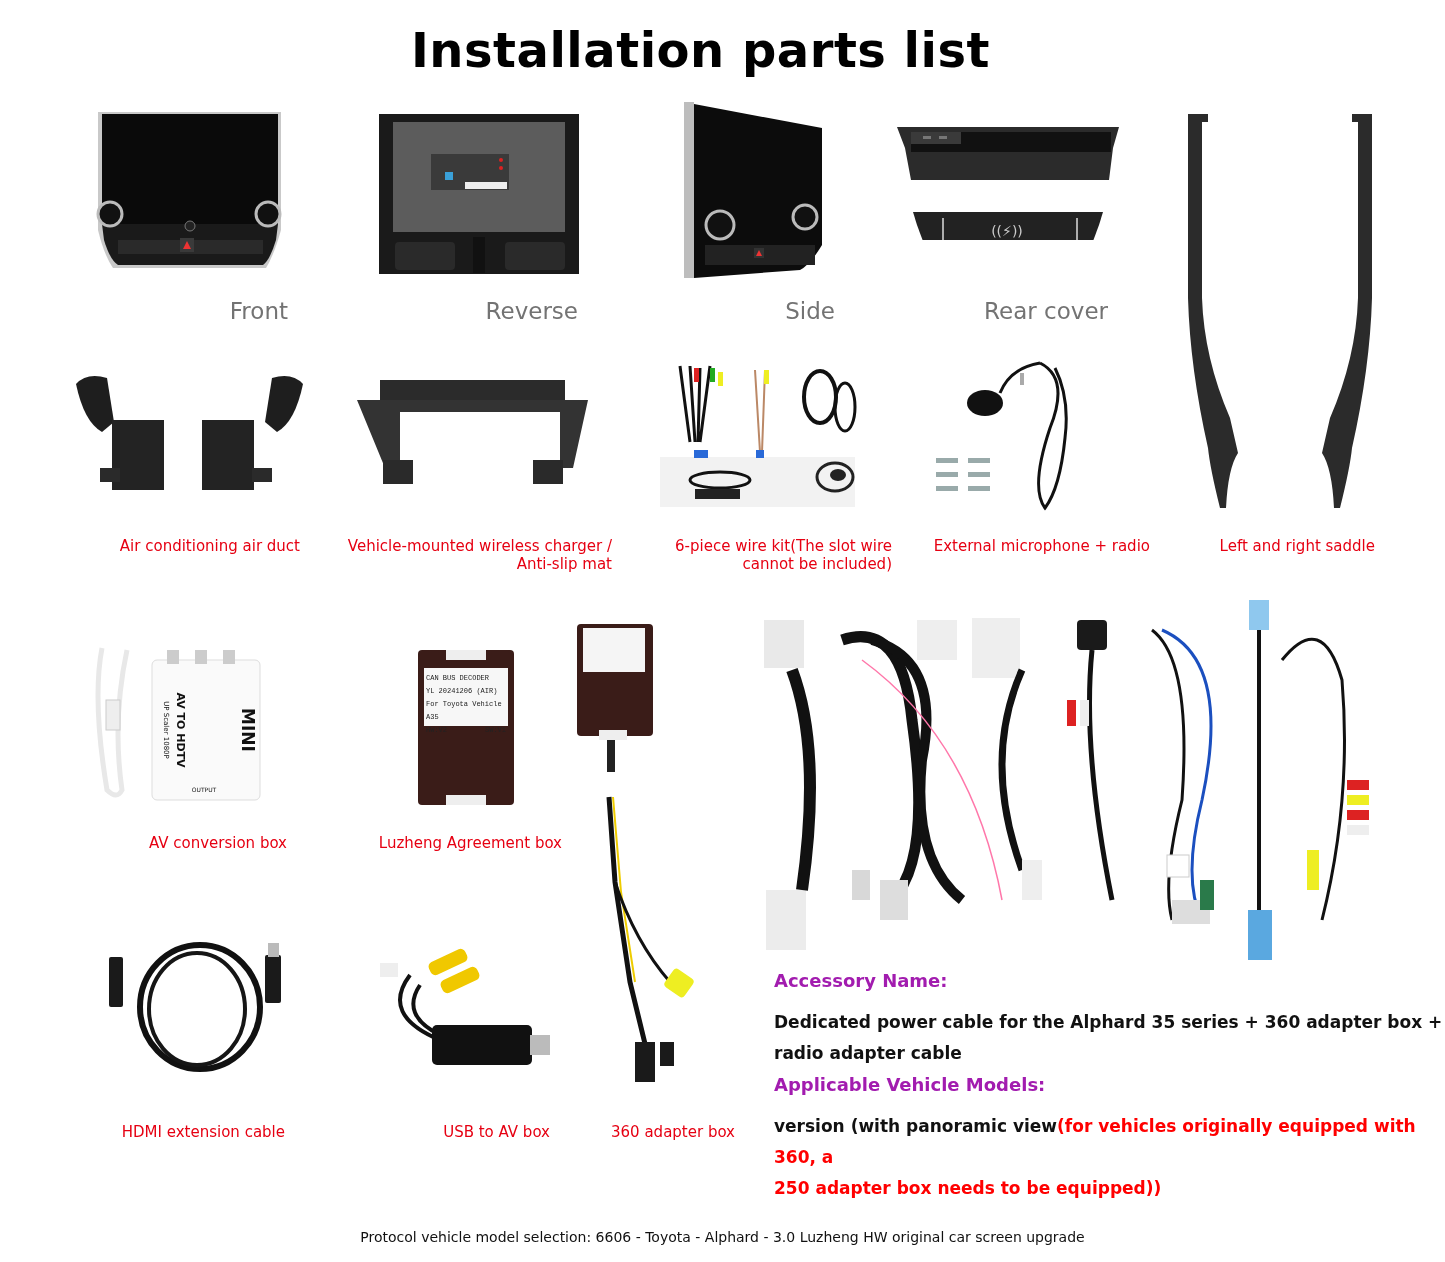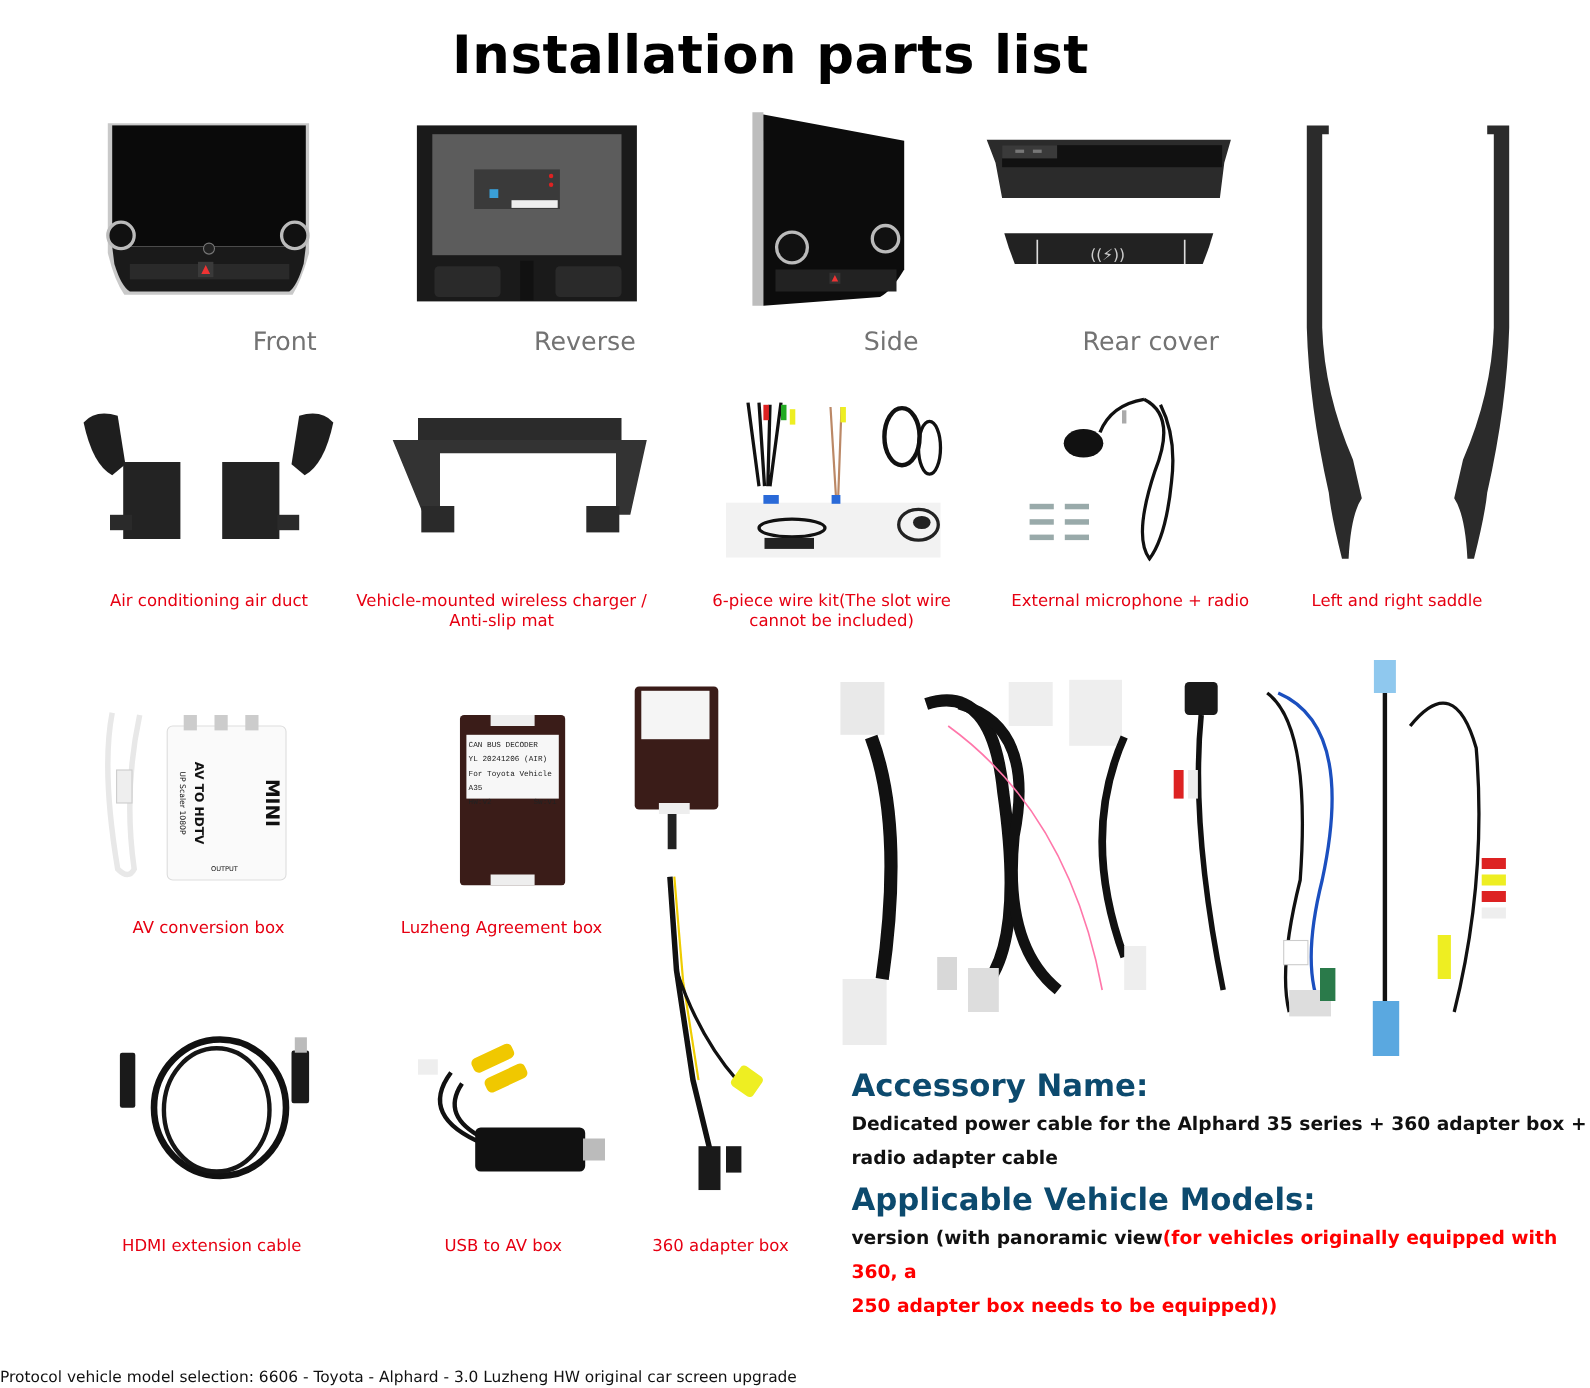--- a/index.html
+++ b/index.html
@@ -1,24 +1,24 @@
 <!DOCTYPE html>
 <html><head>
 <meta charset="utf-8">
 <style>
   html,body{margin:0;padding:0;background:#fff;}
   body{width:1445px;height:1262px;position:relative;overflow:hidden;font-family:"DejaVu Sans","Liberation Sans",sans-serif;}
   .abs{position:absolute;}
   .title{left:0;width:1401px;top:22px;text-align:center;font-weight:bold;font-size:48px;color:#000;letter-spacing:0.5px;}
   .lbl-big{color:#737373;font-size:23px;text-align:right;white-space:nowrap;}
-  .lbl{color:#e60012;font-size:15px;text-align:center;line-height:18px;}
-  .acc-h{color:#0c4a6e;font-weight:bold;font-size:28px;}
+  .lbl{color:#e60012;font-size:15px;text-align:right;line-height:18px;}
+  .acc-h{color:#a21caf;font-weight:bold;font-size:18px;}
   .acc-p{color:#111;font-size:17px;line-height:31px;font-weight:bold;}
   .red{color:#ff0000;}
-  .footer{left:0;width:1445px;top:1229px;font-size:14px;color:#111;margin-top:15px;}
+  .footer{left:0;width:1445px;top:1229px;text-align:center;font-size:14px;color:#111;}
   svg{display:block;}
 </style>
 </head>
 <body>
 
 <div class="abs title">Installation parts list</div>
 
 <div class="abs" style="left:88px;top:110px;">
   <svg width="205" height="162" viewBox="0 0 205 162">
     <path d="M10 2 L193 2 L193 120 Q186 145 178 158 L25 158 Q16 145 10 120 Z" fill="#c9c9c9"></path>

